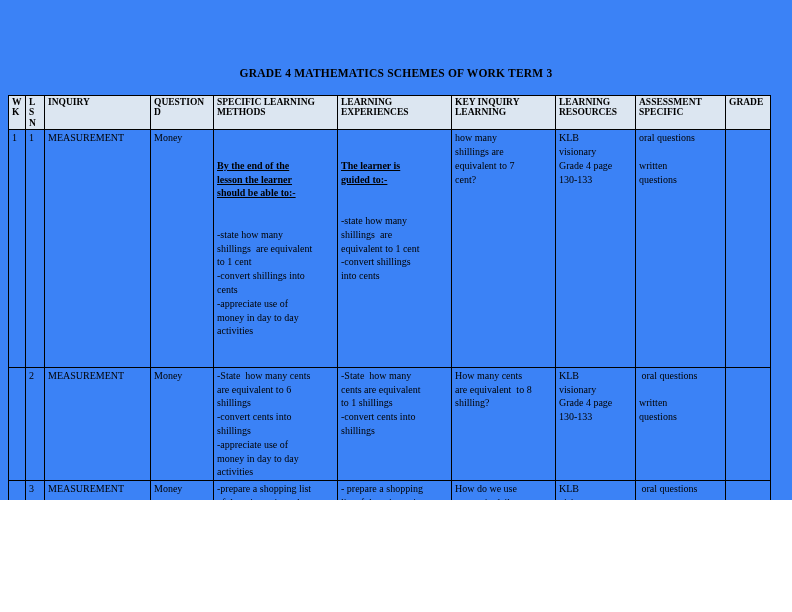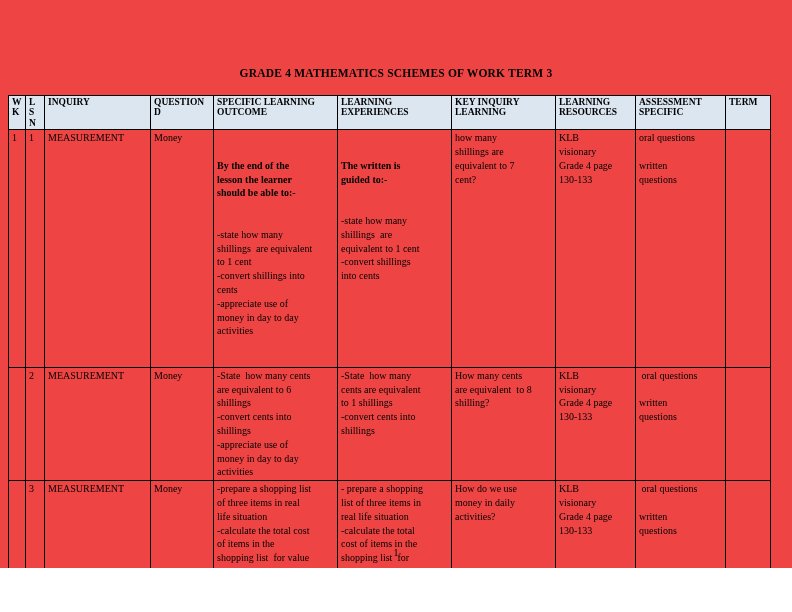--- a/index.html
+++ b/index.html
@@ -4,22 +4,22 @@
 <style>
   html, body { margin: 0; padding: 0; }
   body {
     width: 792px; height: 612px;
     background: #ffffff;
     font-family: "Liberation Serif", "DejaVu Serif", serif;
     color: #000;
   }
   .page {
     position: relative;
-    width: 792px; height: 568px;
-    background: #ef4444;
+    width: 792px; height: 500px;
+    background: #3b82f6;
     overflow: hidden;
   }
   .doc-title {
     position: absolute;
     top: 67px; left: 0; width: 792px;
     text-align: center;
     font-weight: bold;
     font-size: 11.5px;
     letter-spacing: 0.2px;
     white-space: pre;
@@ -44,21 +44,21 @@
     font-size: 9.5px;
     line-height: 10.4px;
     font-weight: bold;
     text-align: left;
   }
   .schemes-table td {
     font-size: 10px;
     line-height: 13.8px;
     text-align: left;
   }
-  .bold { font-weight: bold; }
+  .bold { font-weight: bold; text-decoration: underline; }
   tr.hdr { height: 31px; }
   tr.r1  { height: 152px; }
   tr.r2  { height: 110px; }
   tr.r3  { height: 146px; }
   .page-number {
     position: absolute;
     top: 547px; left: 0; width: 792px;
     text-align: center;
     font-size: 10px;
   }
@@ -87,30 +87,30 @@
       <tr class="hdr">
         <th>W
 K</th>
         <th>L
 S
 N</th>
         <th>INQUIRY</th>
         <th>QUESTION
 D</th>
         <th>SPECIFIC LEARNING
-OUTCOME</th>
+METHODS</th>
         <th>LEARNING
 EXPERIENCES</th>
         <th>KEY INQUIRY
 LEARNING</th>
         <th>LEARNING
 RESOURCES</th>
         <th>ASSESSMENT
 SPECIFIC</th>
-        <th>TERM</th>
+        <th>GRADE</th>
       </tr>
 
       <tr class="r1">
         <td>1</td>
         <td>1</td>
         <td>MEASUREMENT</td>
         <td>Money</td>
         <td>
           <div class="bold">By the end of the
 lesson the learner
@@ -118,21 +118,21 @@
           <div>-state how many
 shillings  are equivalent
 to 1 cent
 -convert shillings into
 cents
 -appreciate use of
 money in day to day
 activities</div>
         </td>
         <td>
-          <div class="bold">The written is
+          <div class="bold">The learner is
 guided to:-</div>
           <div>-state how many
 shillings  are
 equivalent to 1 cent
 -convert shillings
 into cents</div>
         </td>
         <td>how many
 shillings are
 equivalent to 7

